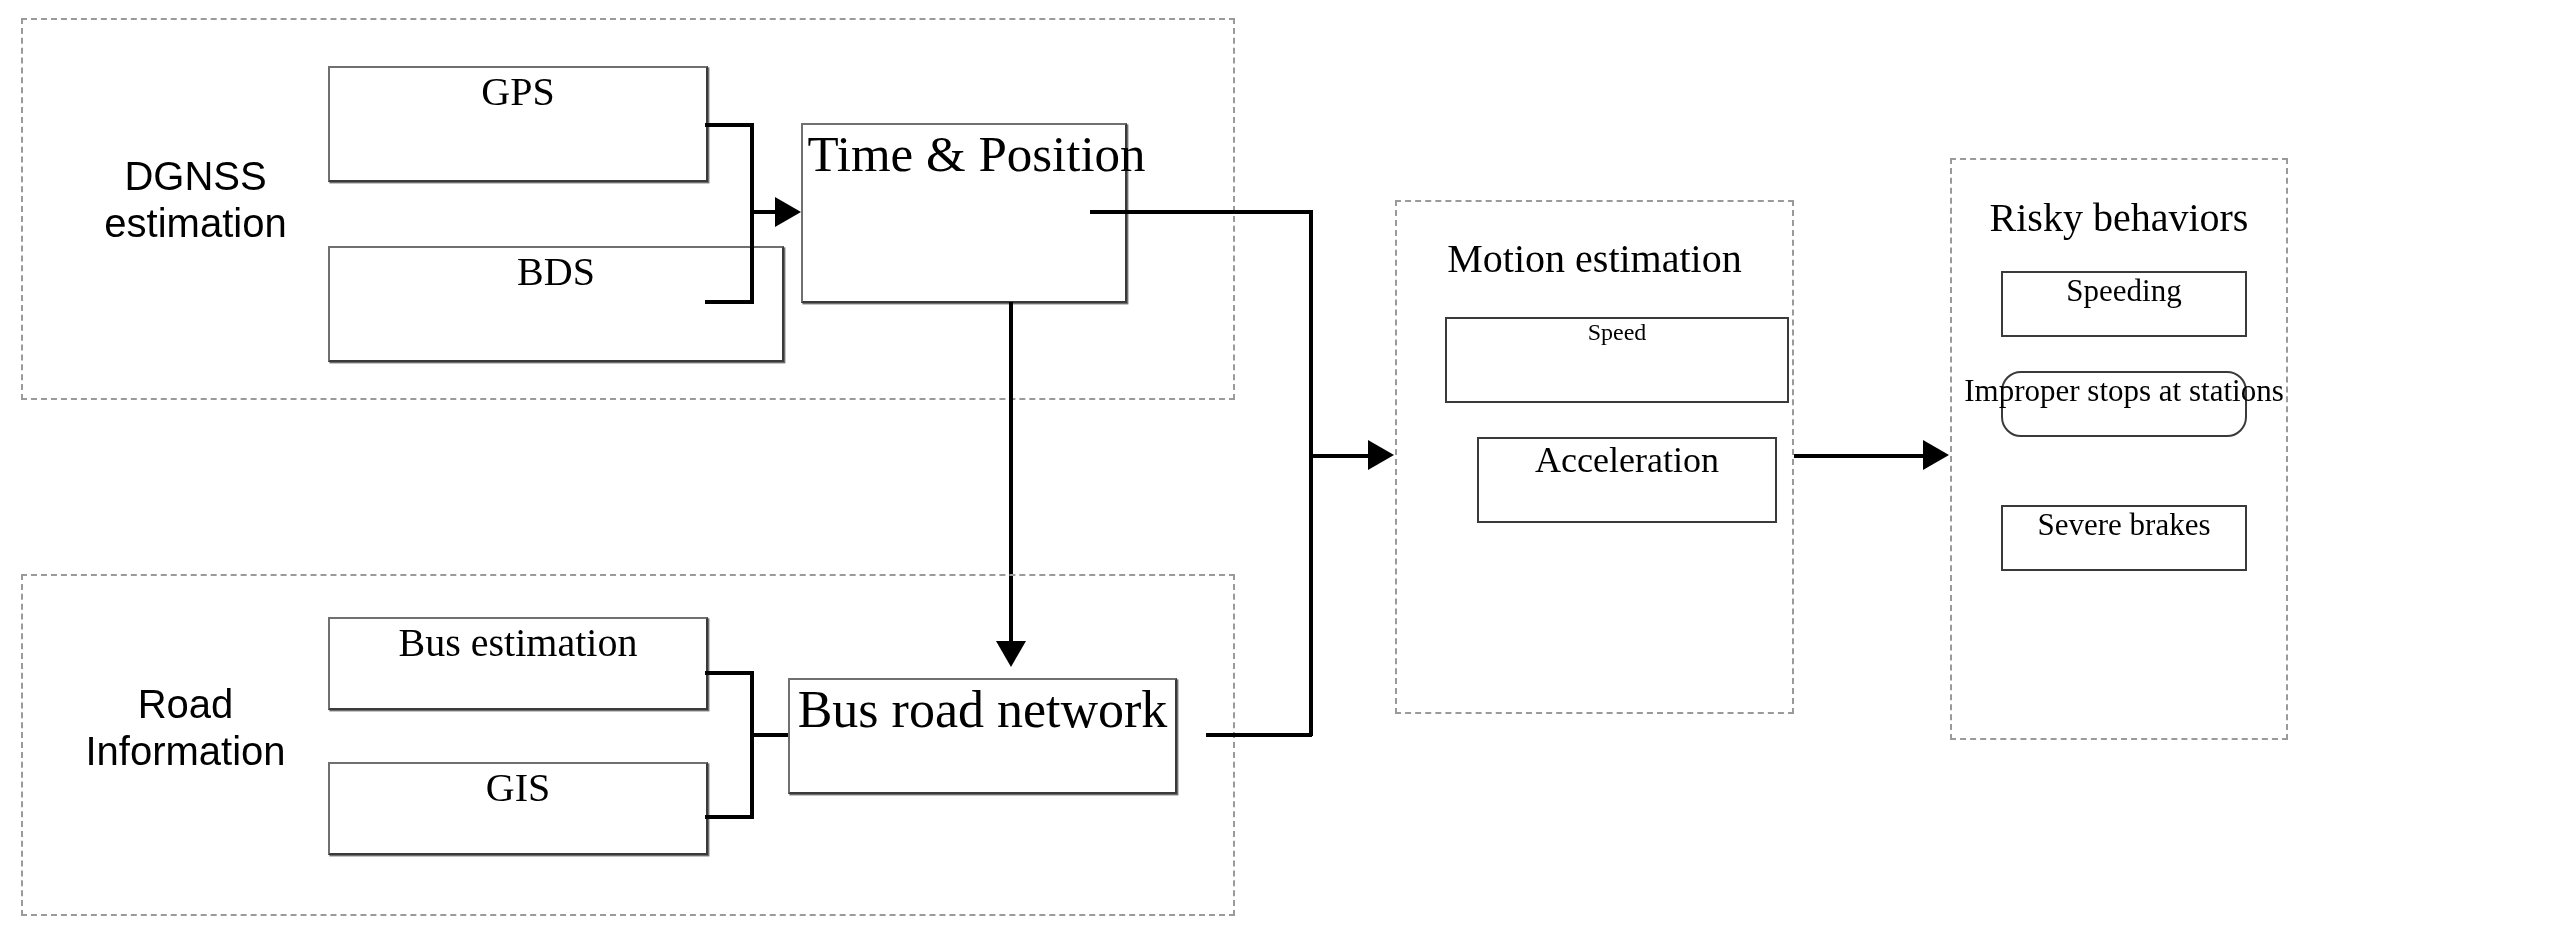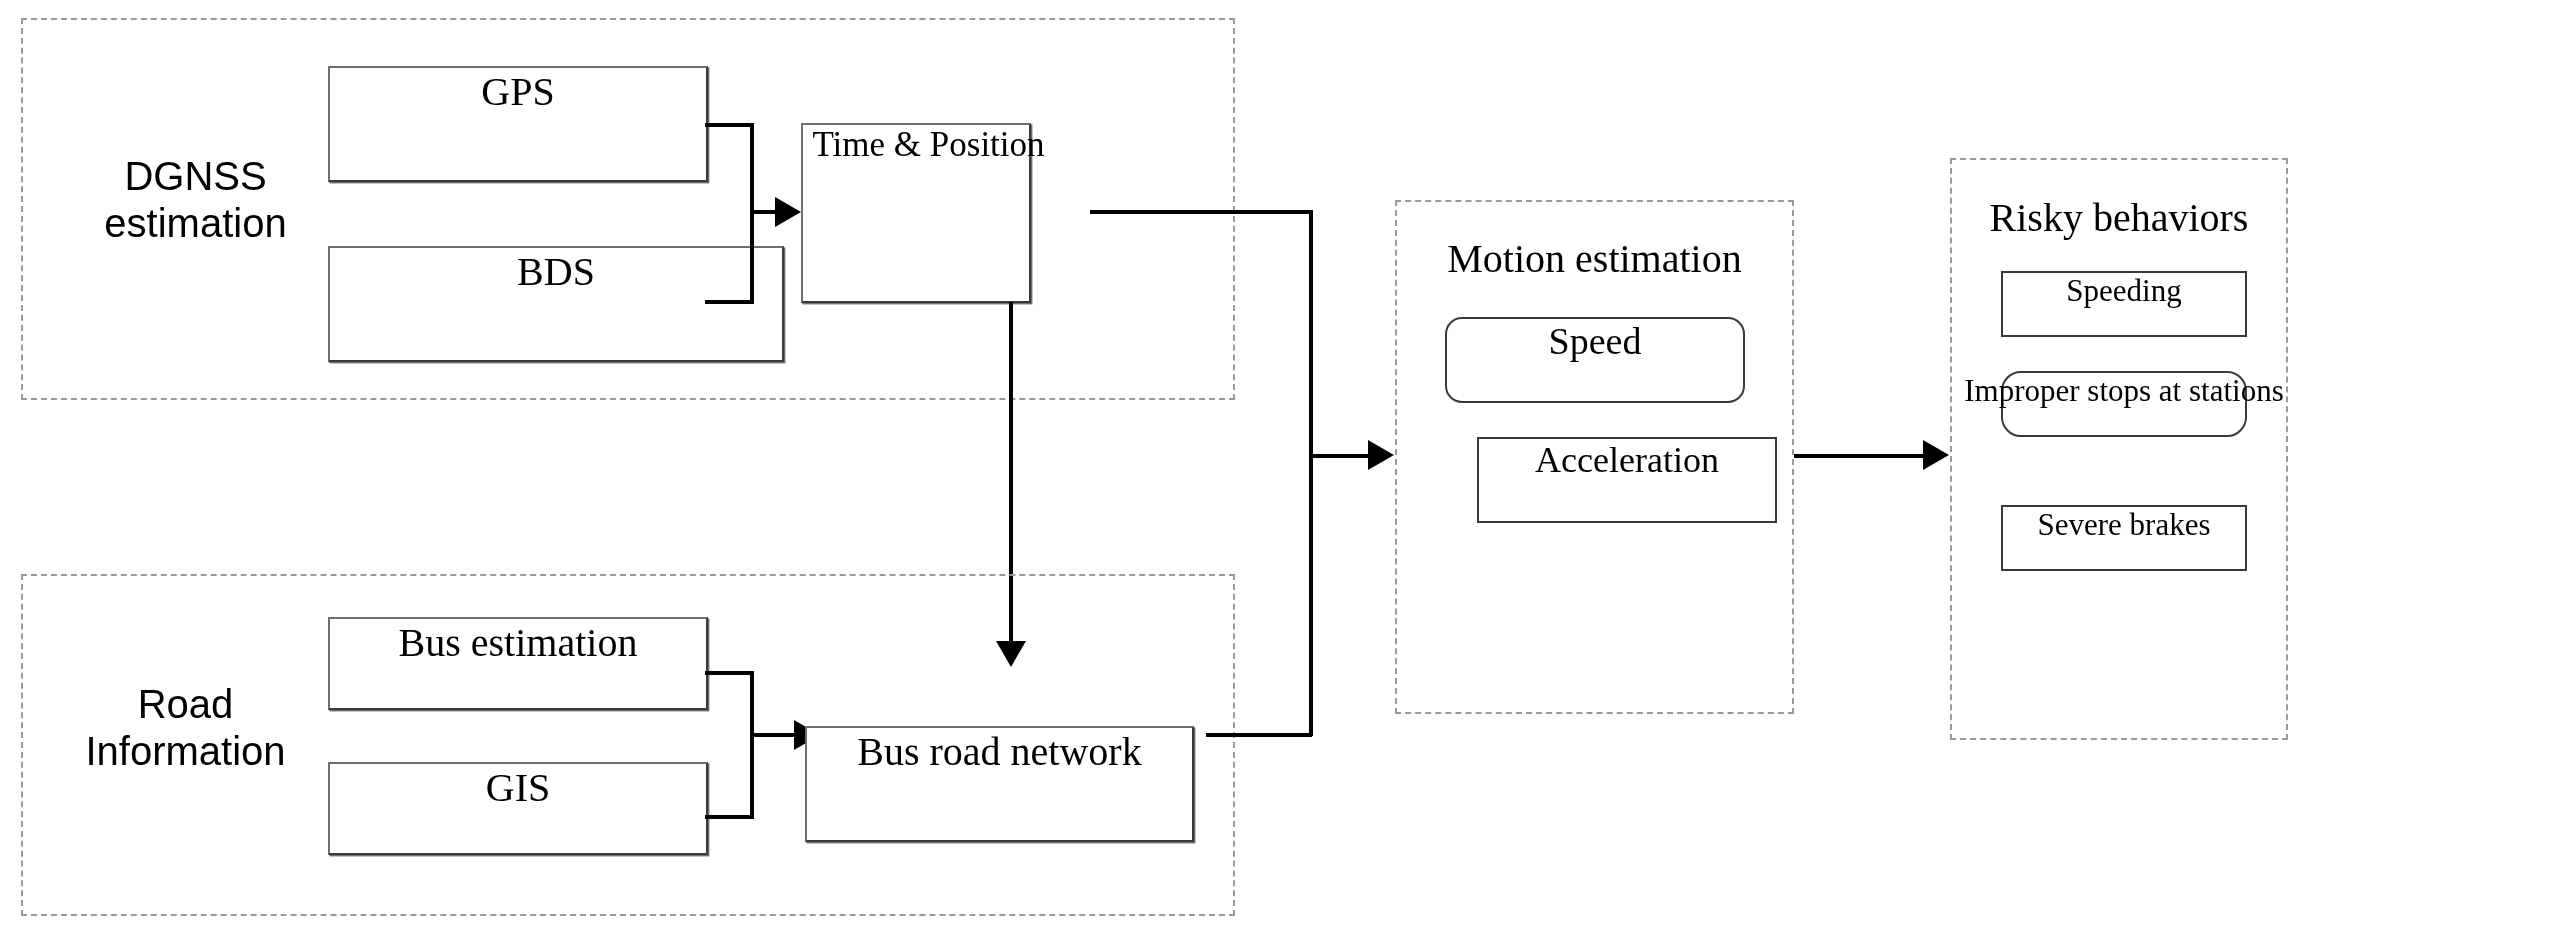--- a/index.html
+++ b/index.html
@@ -95,21 +95,21 @@
   <div class="node-box shadowed" style="left:328px; top:246px; width:456px; height:116px; font-size:40px;">
     <span>BDS</span>
   </div>
 
   <div class="conn hline" style="left:705px; top:123px; width:49px;"></div>
   <div class="conn hline" style="left:705px; top:300px; width:49px;"></div>
   <div class="conn vline" style="left:750px; top:123px; height:180px;"></div>
   <div class="conn hline" style="left:750px; top:210px; width:40px;"></div>
   <div class="arrow-right" style="left:775px; top:197px;"></div>
 
-  <div class="node-box shadowed" style="left:801px; top:123px; width:230px; height:180px; font-size:35px;padding-left:25px;">
+  <div class="node-box shadowed" style="left:801px; top:123px; width:326px; height:180px; font-size:51px;padding-left:25px;">
     <span>Time &amp; Position</span>
   </div>
 
   <div class="conn hline" style="left:1090px; top:210px; width:223px;"></div>
 
   <div class="conn vline" style="left:1009px; top:302px; width:4.3px; height:341px;"></div>
   <div class="arrow-down" style="left:996px; top:641px;"></div>
 
   <div class="dashed-group" style="left:21.4px; top:574px; width:1214px; height:342px;"></div>
 
@@ -125,35 +125,35 @@
   <div class="node-box shadowed" style="left:328px; top:762px; width:380px; height:93px; font-size:40px;">
     <span>GIS</span>
   </div>
 
   <div class="conn hline" style="left:705px; top:671px; width:49px;"></div>
   <div class="conn hline" style="left:705px; top:815px; width:49px;"></div>
   <div class="conn vline" style="left:750px; top:671px; height:148px;"></div>
   <div class="conn hline" style="left:750px; top:733px; width:58px;"></div>
   <div class="arrow-right" style="left:794px; top:720px;"></div>
 
-  <div class="node-box shadowed" style="left:805px; top:678px; width:389px; height:116px; font-size:40px;margin-top:48px;">
+  <div class="node-box shadowed" style="left:788px; top:678px; width:389px; height:116px; font-size:52px;">
     <span>Bus road network</span>
   </div>
 
   <div class="conn hline" style="left:1206px; top:733px; width:106px;"></div>
 
   <div class="conn vline" style="left:1309px; top:210px; height:526px;"></div>
   <div class="conn hline" style="left:1309px; top:454px; width:60px;"></div>
   <div class="arrow-right" style="left:1368px; top:440px;"></div>
 
   <div class="dashed-group" style="left:1395px; top:200px; width:399px; height:514px;"></div>
 
   <div class="group-title" style="left:1395px; top:235px; width:399px; font-size:40px;">Motion estimation</div>
 
-  <div class="node-box" style="left:1445px; top:317px; width:300px; height:86px; font-size:38px;border-radius:17px;">
+  <div class="node-box" style="left:1445px; top:317px; width:344px; height:86px; font-size:24px;">
     <span>Speed</span>
   </div>
 
   <div class="node-box" style="left:1445px; top:437px; width:300px; height:86px; font-size:36px;margin-left:32px;">
     <span>Acceleration</span>
   </div>
 
   <div class="conn hline" style="left:1794px; top:454px; width:130px;"></div>
   <div class="arrow-right" style="left:1923px; top:440px;"></div>
 

